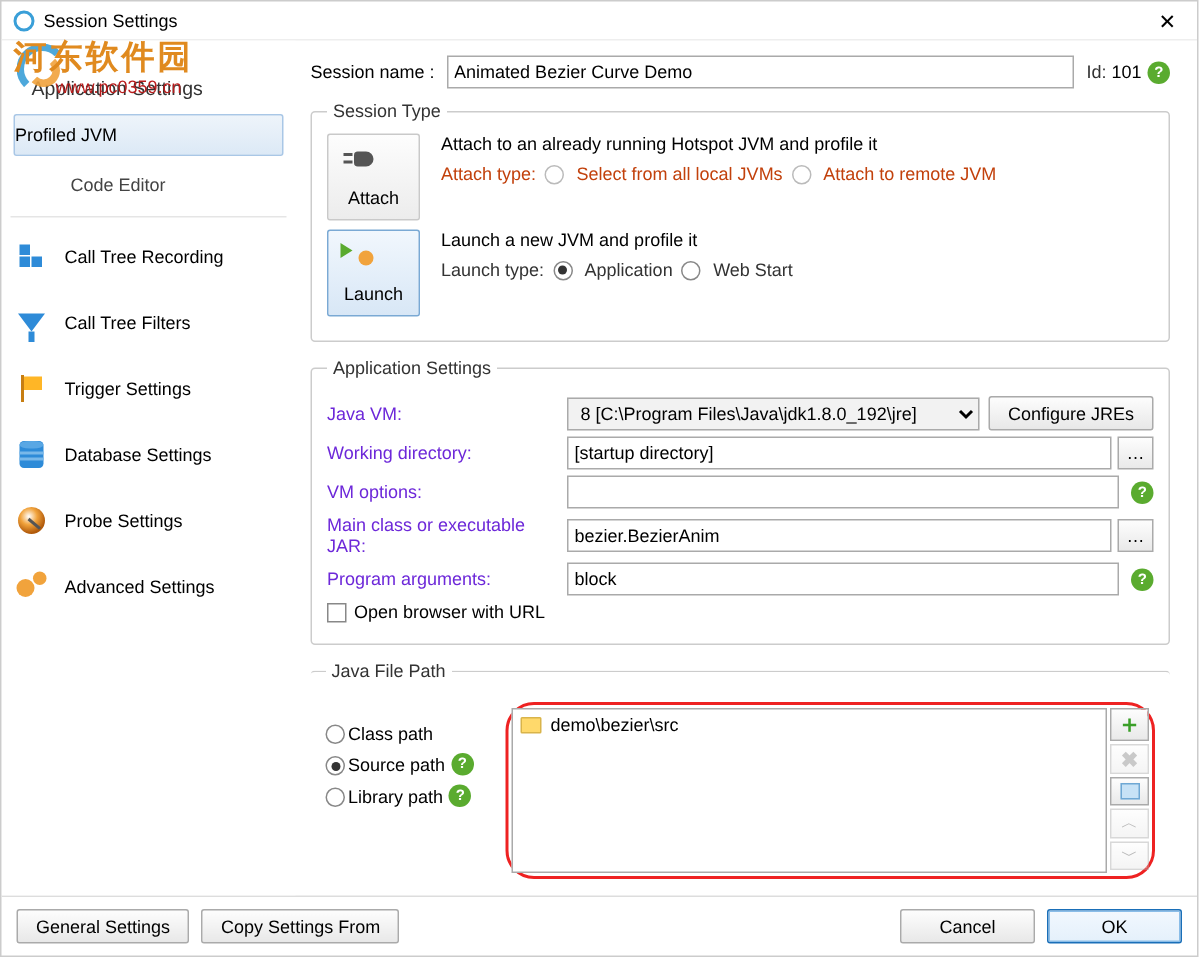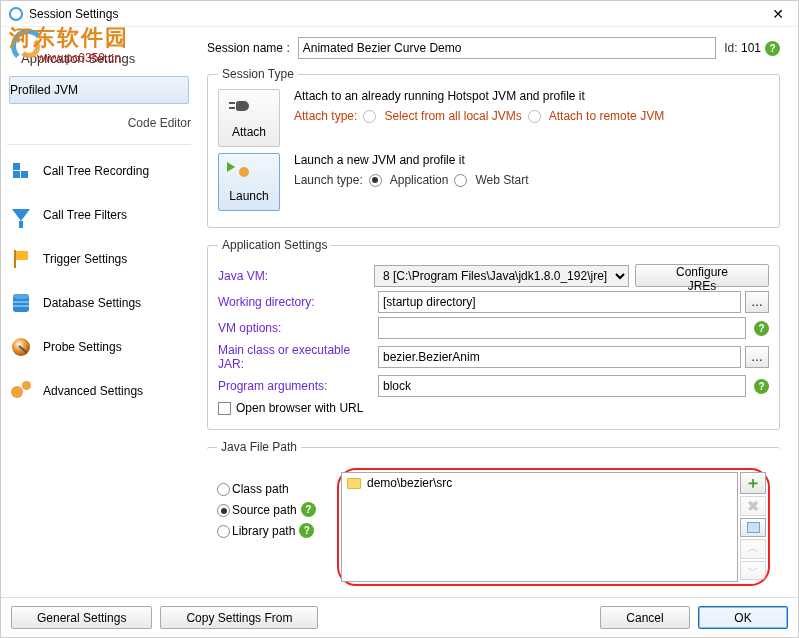--- a/index.html
+++ b/index.html
@@ -12,21 +12,21 @@
 .watermark-sub { position: absolute; left: 36px; top: 50px; font-size: 12px; color: #b91c1c; pointer-events: none; z-index: 5; }
 .wm-icon { position:absolute; left:8px; top:26px; width:42px; height:42px; z-index:4; opacity:0.9; }
 .wm-icon .arc1{position:absolute;width:34px;height:34px;border:5px solid #3a9fd8;border-radius:50%;border-right-color:transparent;border-bottom-color:transparent;left:2px;top:2px;}
 .wm-icon .arc2{position:absolute;width:22px;height:22px;border:5px solid #f1a33c;border-radius:50%;border-left-color:transparent;border-top-color:transparent;left:9px;top:9px;}
 .main { display: flex; flex: 1; overflow: hidden; }
 .sidebar { width: 196px; padding: 10px 6px; background: #fff; position: relative; z-index: 2; }
 .side-title { font-size: 13px; color: #333; margin: 14px 0 10px 14px; }
 .side-item { display: flex; align-items: center; padding: 6px 0; margin: 8px 2px; border-radius: 2px; cursor: pointer; position: relative; }
 .side-item.selected { background: linear-gradient(#eef4fa,#dce9f6); border: 1px solid #a9c7e6; }
 .side-item .icon { width: 24px; height: 24px; margin-right: 10px; display: flex; align-items: center; justify-content: center; }
-.side-sub { padding: 4px 0 4px 40px; text-align:right; color: #444; cursor:pointer; margin:4px 0 10px; }
+.side-sub { padding: 4px 0 4px 40px; text-align:left; color: #444; cursor:pointer; margin:4px 0 10px; }
 .divider { border-top: 1px solid #e5e5e5; margin: 2px 0; }
 .content { flex: 1; padding: 10px 18px 6px 10px; overflow: hidden; }
 fieldset { border: 1px solid #ccc; border-radius: 3px; padding: 8px 10px 10px; margin-bottom: 10px; }
 legend { padding: 0 4px; color: #333; }
 .row { display: flex; align-items: center; margin: 4px 0; }
 .label { width: 160px; color: #6d28d9; }
 input[type=text], select { height: 22px; border: 1px solid #aaa; padding: 2px 4px; background: #fff; }
 .session-name-row { display: flex; align-items: center; margin-bottom: 8px; }
 .session-name-row input { flex: 1; margin: 0 8px; }
 .id-label { color: #333; }
@@ -35,21 +35,21 @@
 .big-btn.sel { border: 1px solid #7aa9d4; background: linear-gradient(#f1f7fd,#d8e7f6); }
 .big-btn .bi { width: 26px; height: 26px; margin-bottom: 2px; }
 .type-row { display:flex; align-items:flex-start; margin-bottom:6px; }
 .type-desc { margin-left: 14px; flex:1; }
 .type-desc .hd { margin-bottom: 6px; }
 .type-desc .sub { color:#c2410c; display:flex; align-items:center; gap:6px; }
 .type-desc .sub.enabled{ color:#333; }
 .radio { width:13px;height:13px;border:1px solid #888;border-radius:50%;display:inline-flex;align-items:center;justify-content:center;margin-right:2px;background:#fff; }
 .radio.checked::after{content:"";width:6px;height:6px;background:#333;border-radius:50%;}
 .radio.disabled{border-color:#bbb;}
-.btn { height:23px; padding:0 25px; border:1px solid #aaa; background:linear-gradient(#fdfdfd,#e8e8e8); cursor:pointer; border-radius:2px; }
+.btn { height:23px; padding:0 12px; border:1px solid #aaa; background:linear-gradient(#fdfdfd,#e8e8e8); cursor:pointer; border-radius:2px; }
 .btn.primary{ border:1px solid #1a6fb8; background:linear-gradient(#f2f8fe,#e4f0fb); box-shadow:inset 0 0 0 1px #8abde8; }
 .sqbtn { width:24px;height:22px;border:1px solid #aaa;background:linear-gradient(#fdfdfd,#e9e9e9);cursor:pointer;display:flex;align-items:center;justify-content:center; }
 .app-input{ flex:1; margin-right:4px; }
 select.jvm{ flex:1; margin-right:6px; background:#f2f2f2; }
 .checkbox{ width:13px;height:13px;border:1px solid #888;display:inline-block;margin-right:5px;background:#fff;vertical-align:middle; }
 .filebox{ border:2px solid #e22; display:flex; margin-top:6px; height:118px; }
 .filelist{ flex:1; border:1px solid #aaa; margin:2px 0 2px 2px; background:#fff; }
 .filelist .item{ display:flex; align-items:center;padding:3px 5px; }
 .folder-icon{ width:14px;height:11px;background:#ffd96b;border:1px solid #d9b44a;border-radius:1px;margin-right:6px; }
 .filebtns{ width:26px; display:flex; flex-direction:column; margin:2px; gap:0; }

